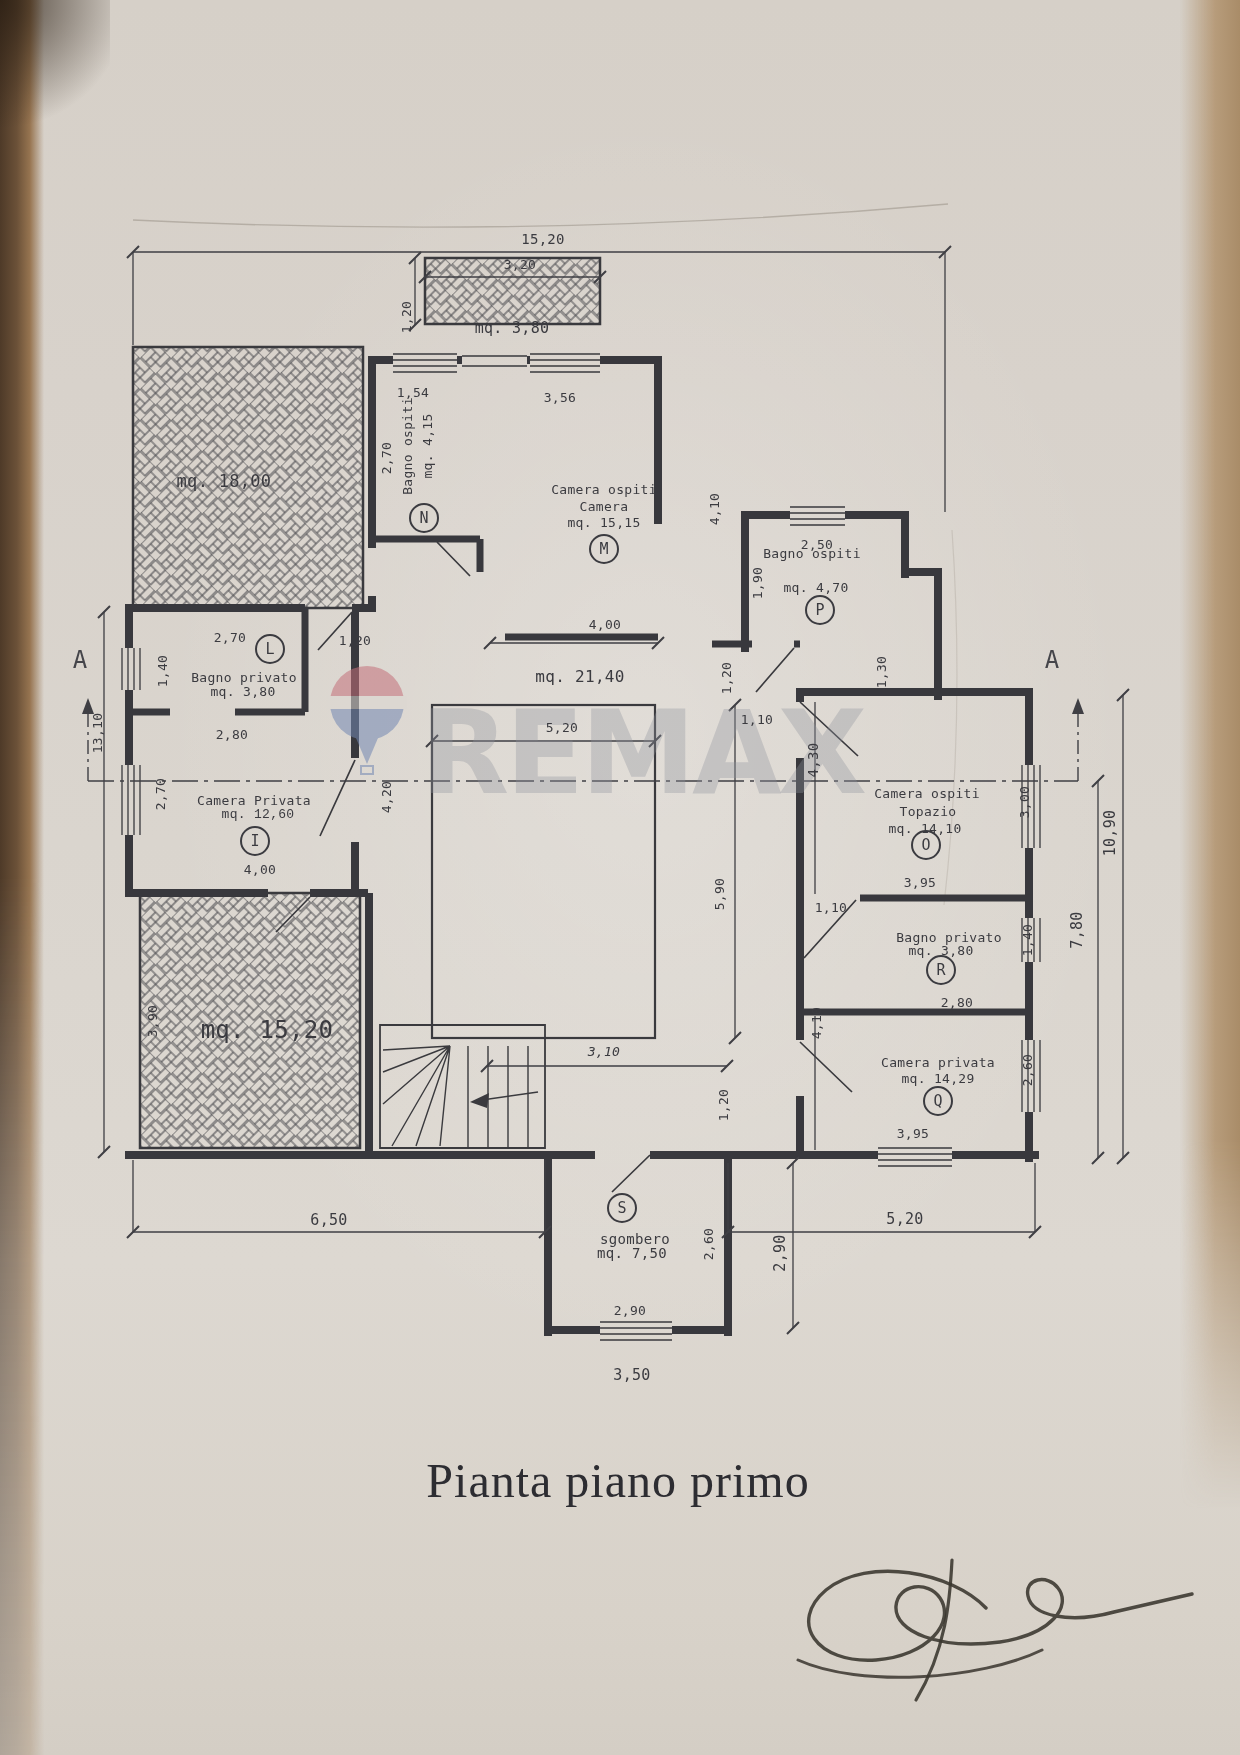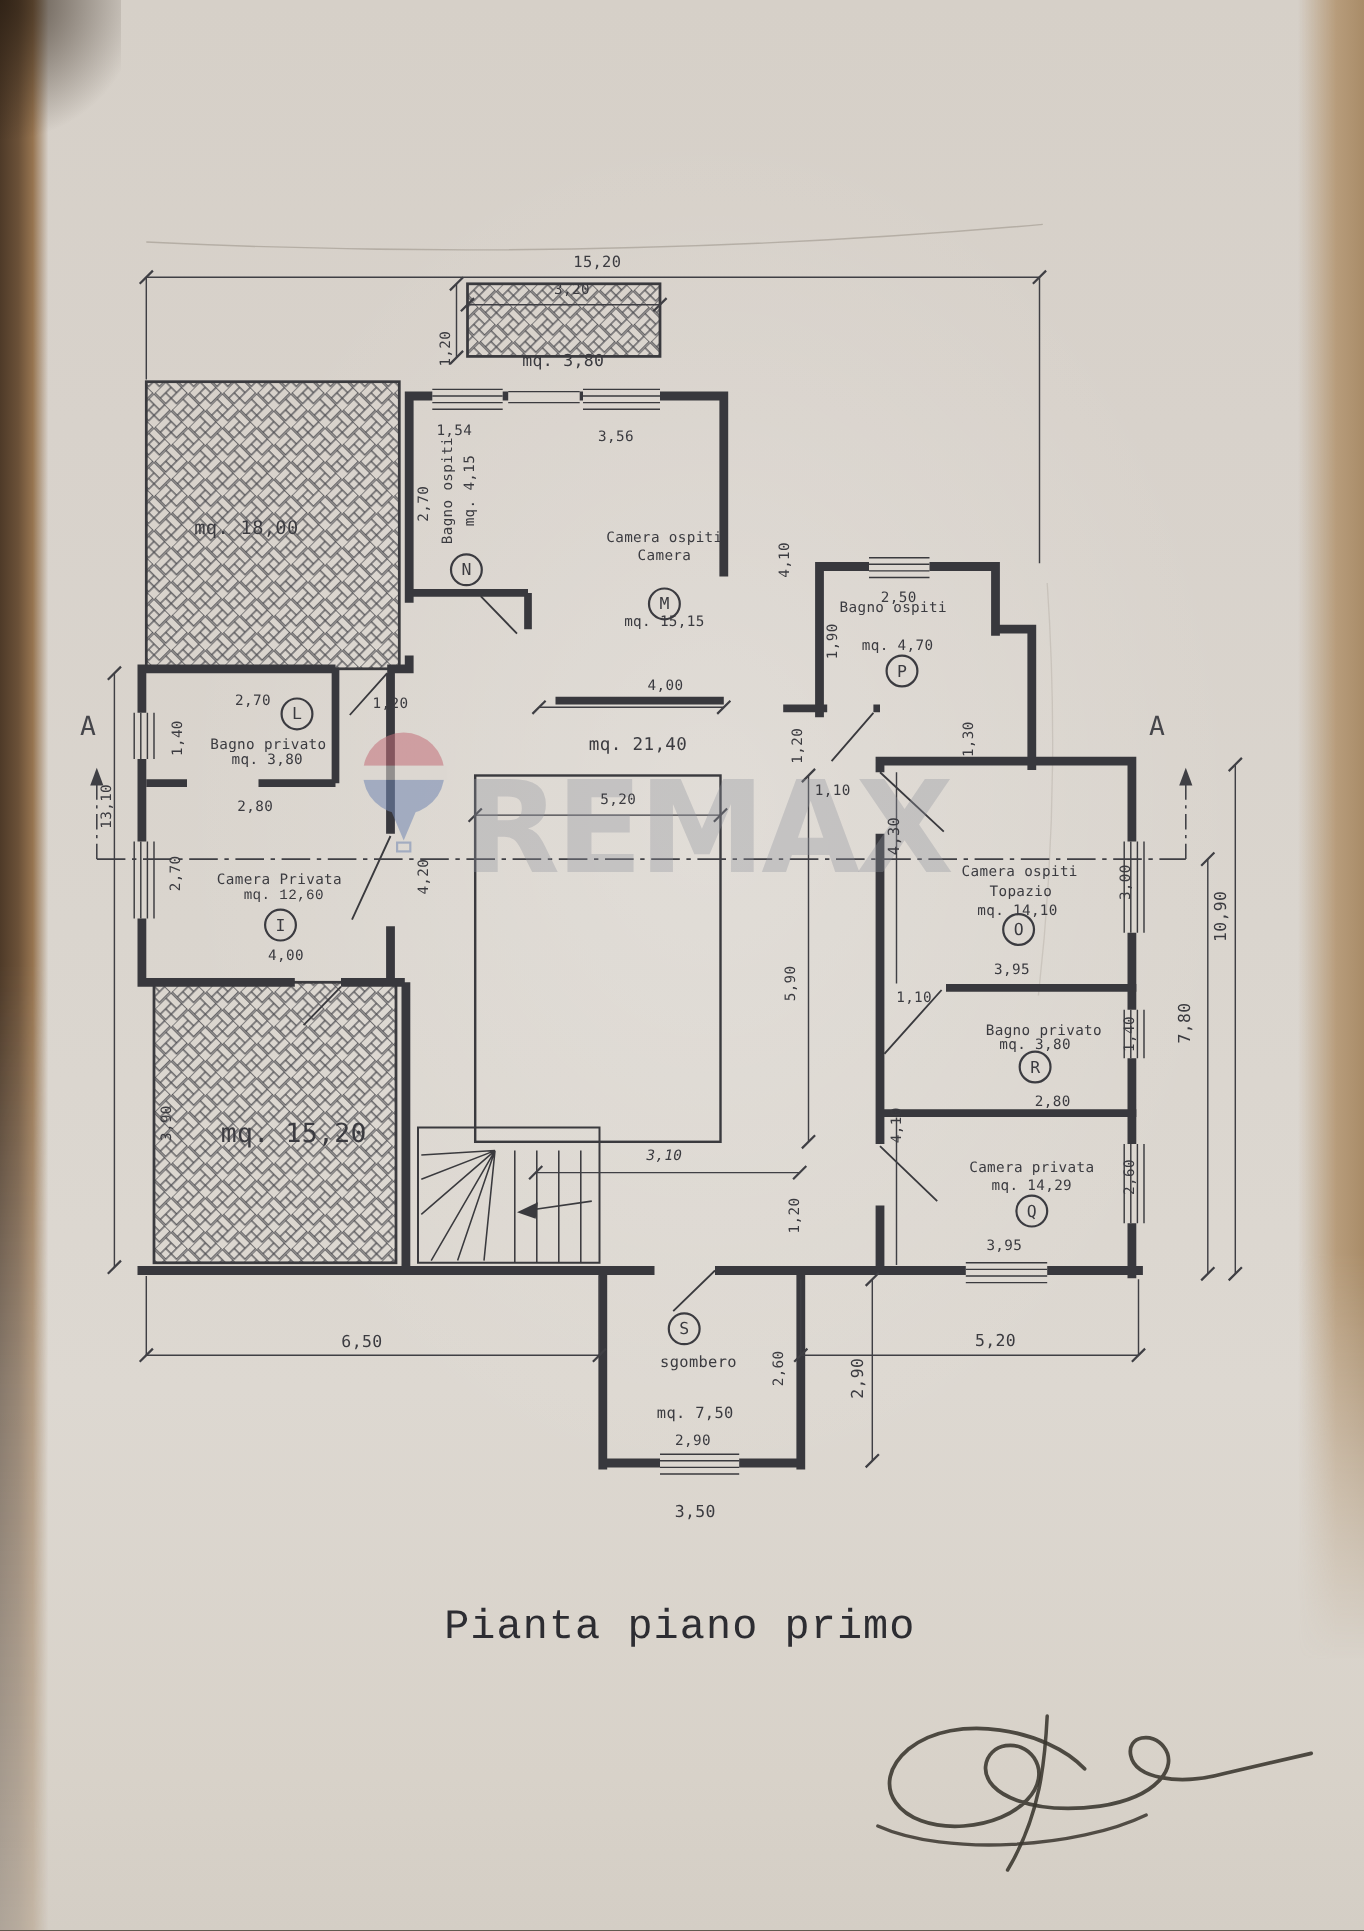--- a/index.html
+++ b/index.html
@@ -19,21 +19,21 @@
     mask:linear-gradient(180deg,#000 0%,#000 74%,rgba(0,0,0,0) 98%);}
   svg#plan{position:absolute;left:0;top:0;}
   #labels{position:absolute;inset:0;pointer-events:none;}
   .lbl{position:absolute;color:#3b3b40;letter-spacing:.3px;white-space:nowrap;
     transform:translate(-50%,-50%);font-size:13px;line-height:1;}
   .lbl.r{transform:translate(-50%,-50%) rotate(-90deg);}
   .marker{position:absolute;box-sizing:border-box;width:30px;height:30px;border:2.6px solid #3b3b40;
     border-radius:50%;color:#3b3b40;font-size:15px;display:flex;align-items:center;justify-content:center;
     transform:translate(-50%,-50%);background:transparent;}
   .sec{font-size:24px;color:#45454a;}
-  .title{position:absolute;font-family:Liberation Mono, monospace;font-size:38px;
+  .title{position:absolute;font-family:Liberation Serif, serif;font-size:48px;
     color:#2d2d32;transform:translate(-50%,-50%);letter-spacing:1px;white-space:nowrap;text-align:center;}
   .wmtext{font-family:"DejaVu Sans",sans-serif;font-weight:bold;font-size:116px;
     fill:#8f939d;fill-opacity:.62;letter-spacing:-4px;}
 </style>
 </head>
 <body>
 
 <div id="photo">
   <div class="edge-left"></div>
   <div class="corner-tl"></div>
@@ -218,21 +218,21 @@
       <span class="lbl dim" style="left: 905px; top: 1219px; font-size: 15px;">5,20</span>
       <span class="lbl r dim" style="left: 1110px; top: 833px; font-size: 15px;">10,90</span>
       <span class="lbl r dim" style="left: 1077px; top: 930px; font-size: 15px;">7,80</span>
       <span class="lbl sec" style="left: 80px; top: 660px;">A</span>
       <span class="lbl sec" style="left: 1052px; top: 660px;">A</span>
       <span class="lbl r room" style="left: 407px; top: 446px;">Bagno ospiti</span>
       <span class="lbl r room" style="left: 427px; top: 446px;">mq. 4,15</span>
       <div class="marker" style="left: 424px; top: 518px;">N</div>
       <span class="lbl room" style="left: 604px; top: 489px;">Camera ospiti</span>
       <span class="lbl room" style="left: 604px; top: 506px;">Camera</span>
-      <span class="lbl room" style="left: 604px; top: 522px; margin-top: 44px;">mq. 15,15</span>
+      <span class="lbl room" style="left: 604px; top: 522px;">mq. 15,15</span>
       <div class="marker" style="left: 604px; top: 549px;">M</div>
       <span class="lbl room" style="left: 812px; top: 553px;">Bagno ospiti</span>
       <span class="lbl room" style="left: 816px; top: 587px;">mq. 4,70</span>
       <div class="marker" style="left: 820px; top: 610px;">P</div>
       <span class="lbl room" style="left: 244px; top: 677px;">Bagno privato</span>
       <span class="lbl room" style="left: 243px; top: 691px;">mq. 3,80</span>
       <div class="marker" style="left: 270px; top: 649px;">L</div>
       <span class="lbl room" style="left: 254px; top: 800px;">Camera Privata</span>
       <span class="lbl room" style="left: 258px; top: 814px; font-family: Liberation Mono, monospace;">mq. 12,60</span>
       <div class="marker" style="left: 255px; top: 841px;">I</div>
@@ -240,18 +240,18 @@
       <span class="lbl room" style="left: 928px; top: 811px;">Topazio</span>
       <span class="lbl room" style="left: 925px; top: 828px;">mq. 14,10</span>
       <div class="marker" style="left: 926px; top: 845px;">O</div>
       <span class="lbl room" style="left: 949px; top: 937px;">Bagno privato</span>
       <span class="lbl room" style="left: 941px; top: 950px;">mq. 3,80</span>
       <div class="marker" style="left: 941px; top: 970px;">R</div>
       <span class="lbl room" style="left: 938px; top: 1062px;">Camera privata</span>
       <span class="lbl room" style="left: 938px; top: 1078px;">mq. 14,29</span>
       <div class="marker" style="left: 938px; top: 1101px;">Q</div>
       <span class="lbl room" style="left: 635px; top: 1239px; font-size: 14px;">sgombero</span>
-      <span class="lbl room" style="left: 632px; top: 1253px; font-size: 14px; margin-top: 32px;">mq. 7,50</span>
+      <span class="lbl room" style="left: 632px; top: 1253px; font-size: 14px;">mq. 7,50</span>
       <div class="marker" style="left: 622px; top: 1208px;">S</div>
     </div>
 
   <div class="title" style="left:618px;top:1480px">Pianta piano primo</div>
 </div>
 
 </body></html>

